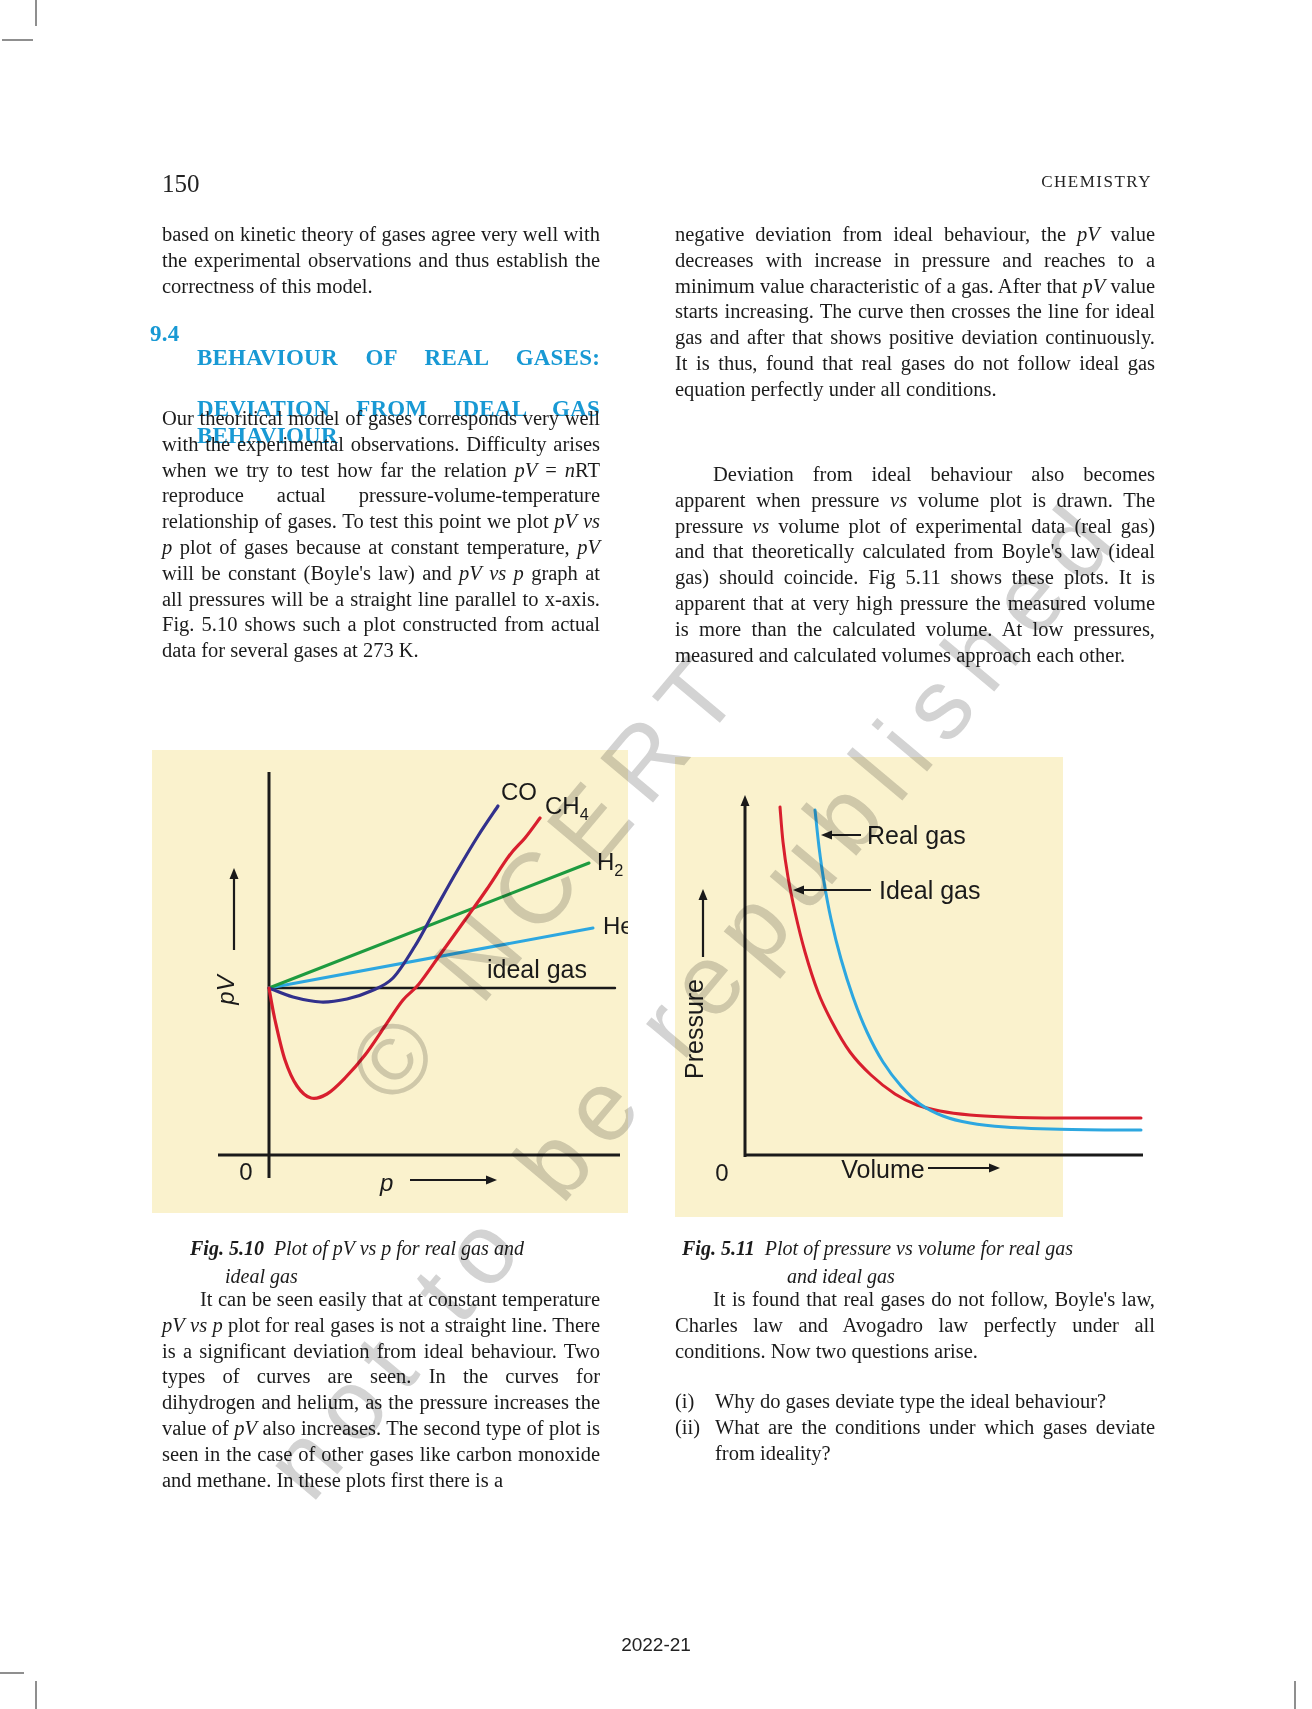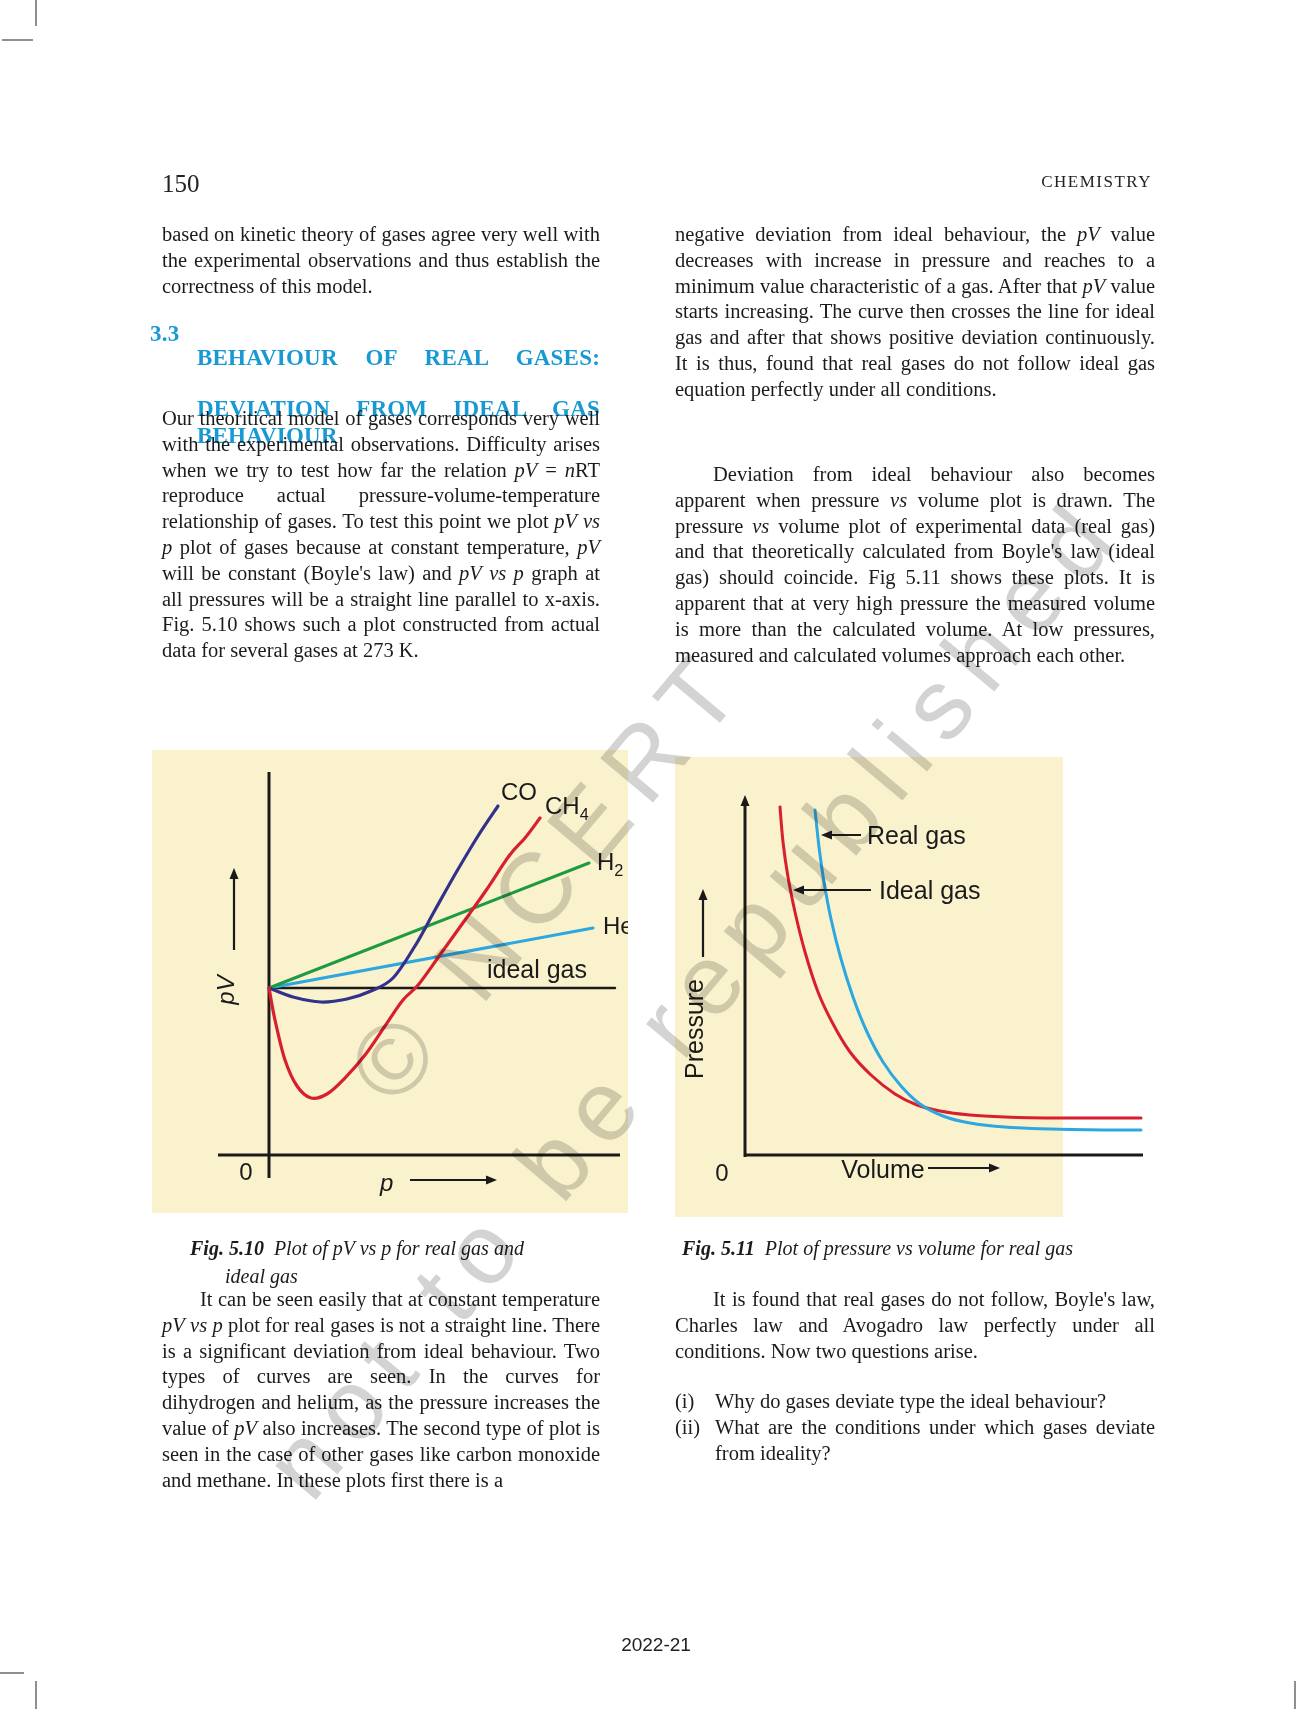--- a/index.html
+++ b/index.html
@@ -42,21 +42,21 @@
   <div class="cropmark" style="left:0;top:1672px;width:24px;height:2px;"></div>
   <div class="cropmark" style="left:35px;top:1681px;width:2px;height:28px;"></div>
   <div class="cropmark" style="left:1294px;top:1681px;width:2px;height:28px;"></div>
 
   <div class="hdr" style="left:162px;top:170px;">150</div>
   <div class="hdr hdr-right" style="left:852px;top:172px;width:300px;">CHEMISTRY</div>
 
   <div class="para" style="left:162px;top:222px;width:438px;">based on kinetic theory of gases agree very well with the experimental observations and thus establish the correctness of this model.</div>
 
   <div class="section-head" style="left:150px;top:320px;width:450px;color:#1899d4;">
-    <span class="section-num">3.3</span>
+    <span class="section-num">9.4</span>
     <span class="section-lines">
       <span class="jline" style="display:block;">BEHAVIOUR OF REAL GASES:</span>
       <span class="jline" style="display:block;">DEVIATION FROM IDEAL GAS</span>
       <span style="display:block;">BEHAVIOUR</span>
     </span>
   </div>
 
   <div class="para" style="left:162px;top:406px;width:438px;">Our theoritical model of gases corresponds very well with the experimental observations. Difficulty arises when we try to test how far the relation <i>pV</i> = <i>n</i>RT reproduce actual pressure-volume-temperature relationship of gases. To test this point we plot <i>pV</i> <i>vs</i> <i>p</i> plot of gases because at constant temperature, <i>pV</i> will be constant (Boyle's law) and <i>pV</i> <i>vs</i> <i>p</i> graph at all pressures will be a straight line parallel to x-axis. Fig. 5.10 shows such a plot constructed from actual data for several gases at 273 K.</div>
 
   <div class="figbox" style="left:152px;top:750px;width:433px;height:463px;padding-left:43px;">
@@ -110,20 +110,21 @@
         <polygon points="118.0,133.0 129.0,137.5 129.0,128.5" fill="#1a1a1a"></polygon>
         <text x="192" y="87" font-size="25"><tspan>Real gas</tspan></text>
         <text x="204" y="142" font-size="25"><tspan>Ideal gas</tspan></text>
         <text x="28" y="272" font-size="25" text-anchor="middle" transform="rotate(-90 28 272)"><tspan>Pressure</tspan></text>
         <text x="208" y="421" font-size="25" text-anchor="middle"><tspan>Volume</tspan></text>
         <text x="47" y="424" font-size="24" text-anchor="middle"><tspan>0</tspan></text>
       </svg>
   </div>
   <div class="caption" style="left:682px;top:1234px;width:475px;">
     <span><span class="figlabel">Fig. 5.11</span>&nbsp; <span>Plot of pressure vs volume for real gas</span></span>
+    <span class="cap2-511" style="display:block;">and ideal gas</span>
   </div>
 
   <div class="para indent" style="left:675px;top:1287px;width:480px;">It is found that real gases do not follow, Boyle's law, Charles law and Avogadro law perfectly under all conditions. Now two questions arise.</div>
 
   <div class="qlist" style="left:675px;top:1389px;width:480px;">
     <div class="qrow">
       <span class="qmark">(i)</span>
       <span class="qtext">Why do gases deviate type the ideal behaviour?</span>
     </div>
     <div class="qrow">

